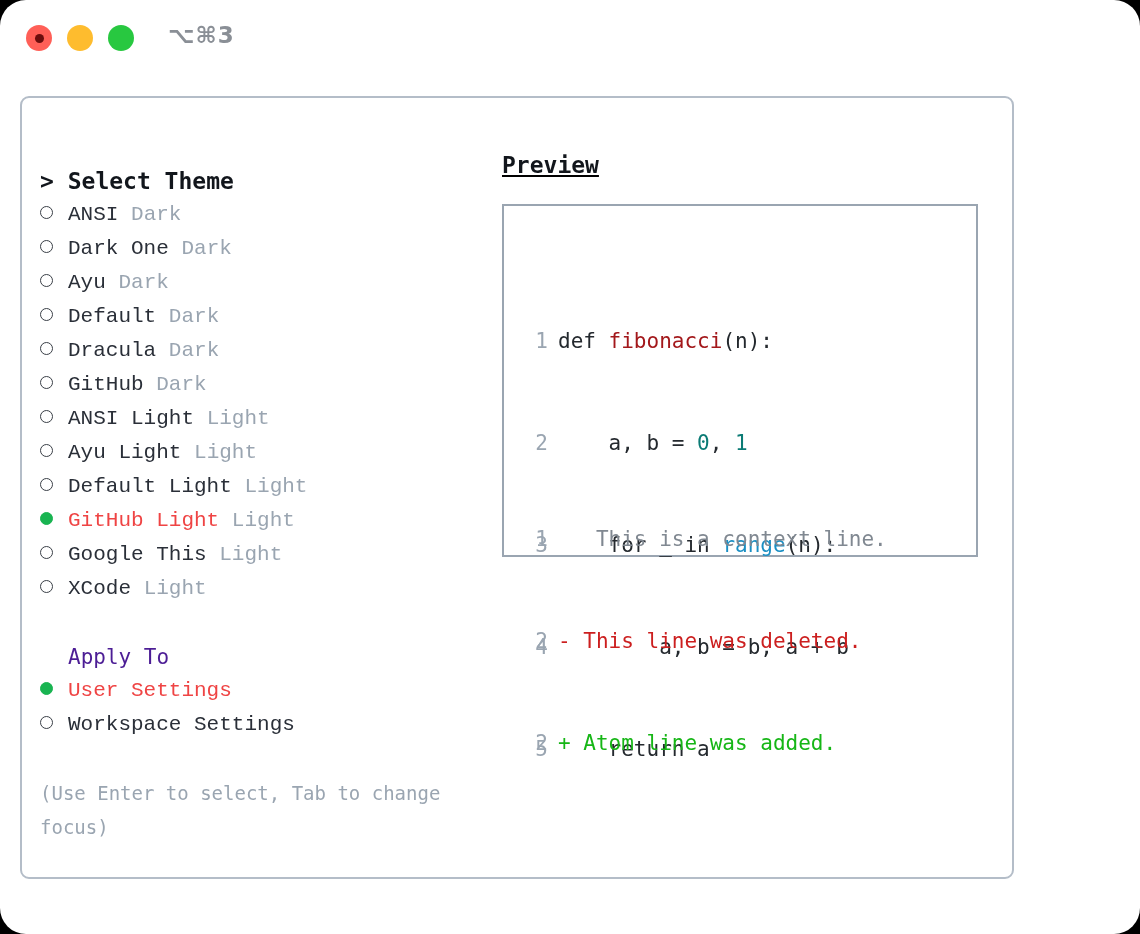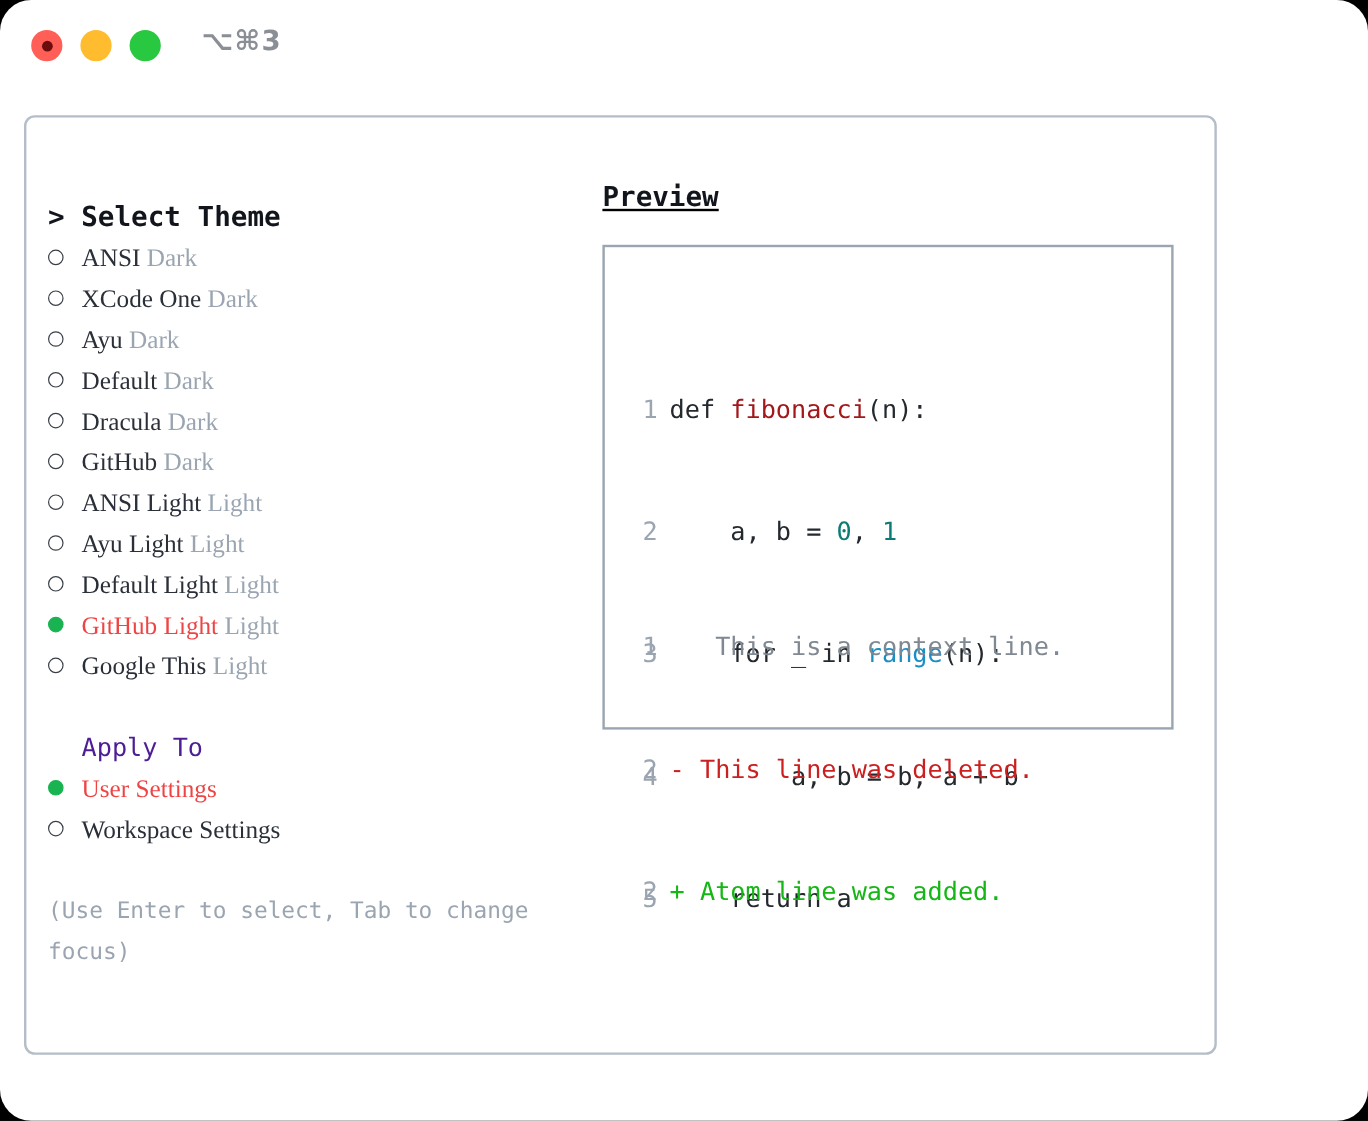--- a/index.html
+++ b/index.html
@@ -98,21 +98,21 @@
   }
   .list-header {
     font-family: "DejaVu Sans Mono", monospace;
     font-size: 23px;
     font-weight: bold;
     color: #12161c;
     line-height: 34px;
     white-space: pre;
   }
   .row {
-    font-family: Liberation Serif, serif;
+    font-family: Liberation Mono, monospace;
     font-size: 21px;
     line-height: 34px;
     color: #2a2f38;
     white-space: pre;
     display: block;
   }
   .radio-glyph {
     display: inline-block;
     width: 13px;
     height: 13px;
@@ -159,21 +159,21 @@
   .preview-title {
     font-family: "DejaVu Sans Mono", monospace;
     font-size: 23px;
     font-weight: bold;
     color: #12161c;
     line-height: 34px;
   }
   .preview-box {
     margin-top: 22px;
     width: 476px;
-    height: 404px;
+    height: 353px;
     border: 2px solid #9aa5b1;
     box-sizing: border-box;
     background: #ffffff;
     position: relative;
   }
   .code {
     position: absolute;
     left: 20px;
     top: 50px;
     font-family: "DejaVu Sans Mono", monospace;
@@ -222,30 +222,31 @@
 
   <div class="panel">
     <div class="content">
 
       <div class="left-col">
 
         <div class="list-header">&gt; Select Theme</div>
 
         <div>
           <div class="row"><span class="radio-glyph"></span><span class="label">ANSI</span><span> </span><span class="tag">Dark</span></div>
-          <div class="row"><span class="radio-glyph"></span><span class="label">XCode One</span><span> </span><span class="tag">Dark</span></div>
+          <div class="row"><span class="radio-glyph"></span><span class="label">Dark One</span><span> </span><span class="tag">Dark</span></div>
           <div class="row"><span class="radio-glyph"></span><span class="label">Ayu</span><span> </span><span class="tag">Dark</span></div>
           <div class="row"><span class="radio-glyph"></span><span class="label">Default</span><span> </span><span class="tag">Dark</span></div>
           <div class="row"><span class="radio-glyph"></span><span class="label">Dracula</span><span> </span><span class="tag">Dark</span></div>
           <div class="row"><span class="radio-glyph"></span><span class="label">GitHub</span><span> </span><span class="tag">Dark</span></div>
           <div class="row"><span class="radio-glyph"></span><span class="label">ANSI Light</span><span> </span><span class="tag">Light</span></div>
           <div class="row"><span class="radio-glyph"></span><span class="label">Ayu Light</span><span> </span><span class="tag">Light</span></div>
           <div class="row"><span class="radio-glyph"></span><span class="label">Default Light</span><span> </span><span class="tag">Light</span></div>
           <div class="row selected"><span class="radio-glyph on"></span><span class="label">GitHub Light</span><span> </span><span class="tag">Light</span></div>
           <div class="row"><span class="radio-glyph"></span><span class="label">Google This</span><span> </span><span class="tag">Light</span></div>
+          <div class="row"><span class="radio-glyph"></span><span class="label">XCode</span><span> </span><span class="tag">Light</span></div>
         </div>
 
         <div class="spacer-sm"></div>
 
         <div class="section-title">Apply To</div>
 
         <div>
           <div class="row selected"><span class="radio-glyph on"></span><span class="label">User Settings</span></div>
           <div class="row"><span class="radio-glyph"></span><span class="label">Workspace Settings</span></div>
         </div>

